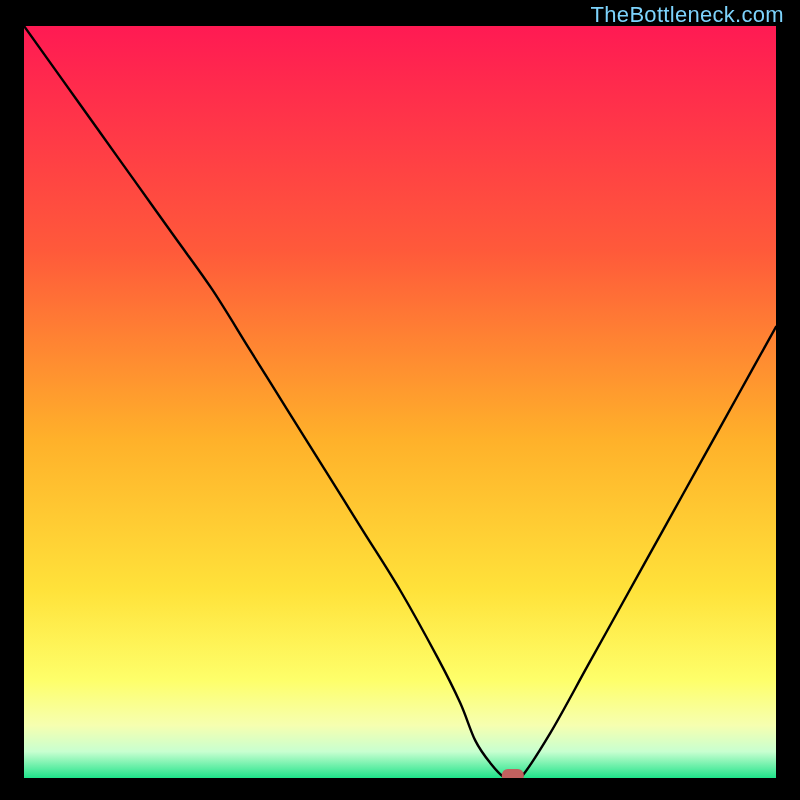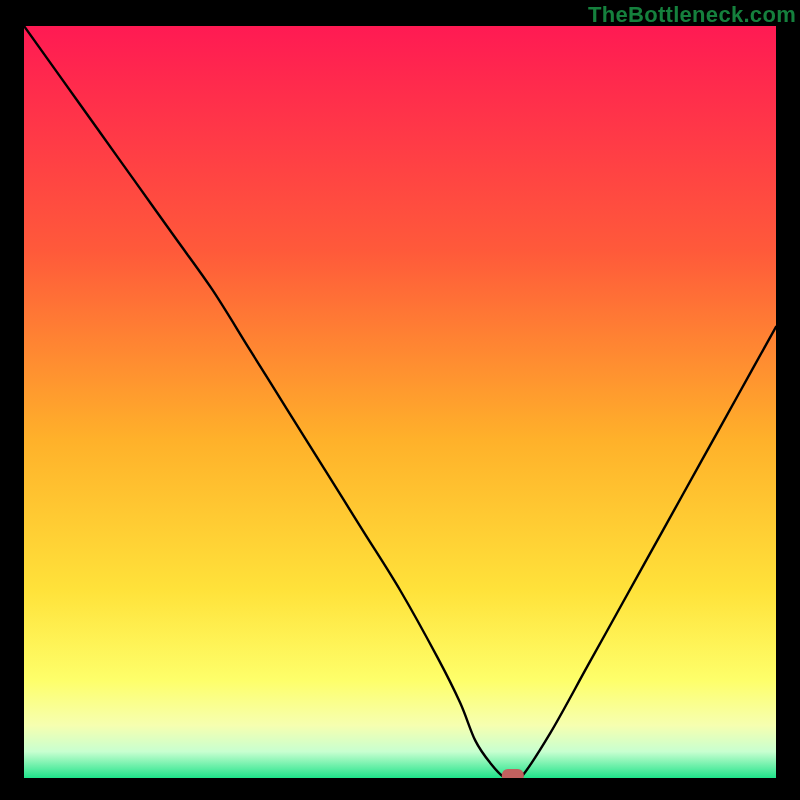--- a/index.html
+++ b/index.html
@@ -13,24 +13,24 @@
   }
   .frame {
     position: relative;
     width: 800px;
     height: 800px;
     background: #000;
   }
   .watermark {
     position: absolute;
     top: 2px;
-    right: 4px;
-    color: #15803d;
+    right: 16px;
+    color: #7dd3fc;
     font-size: 22px;
-    font-weight: 700;
+    font-weight: 400;
     letter-spacing: 0.3px;
     z-index: 5;
   }
   .plot-wrap {
     position: absolute;
     left: 24px;
     top: 26px;
     width: 752px;
     height: 752px;
   }

